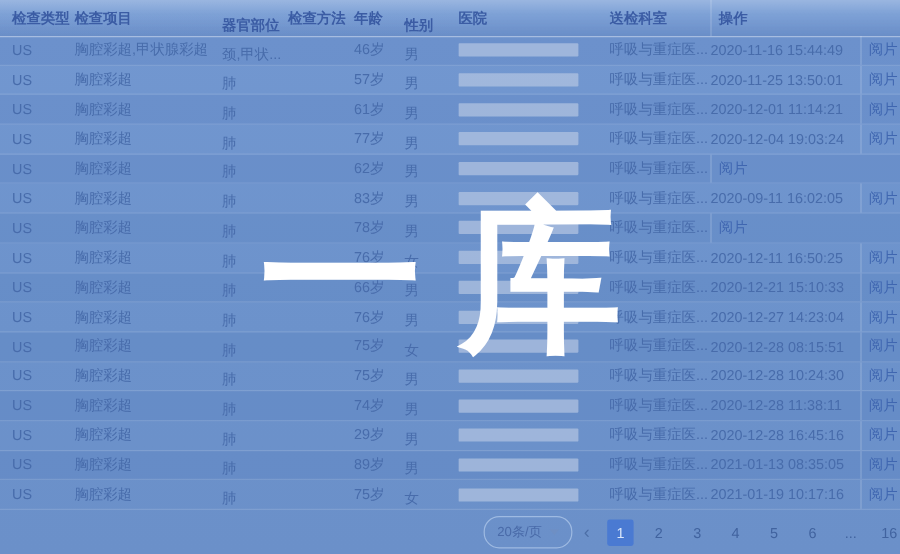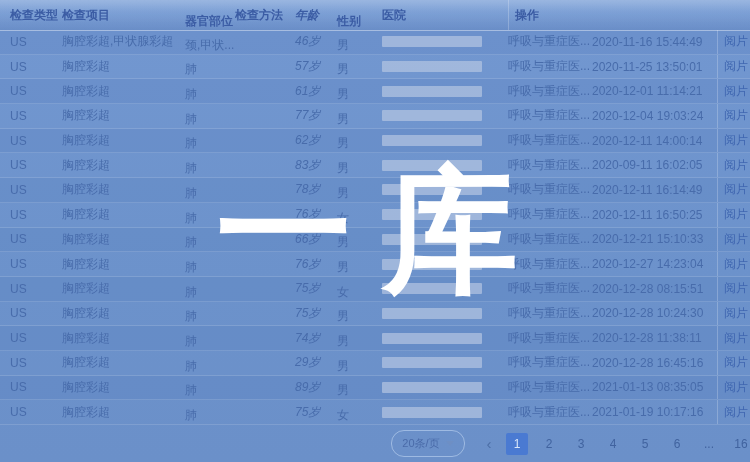--- a/index.html
+++ b/index.html
@@ -17,22 +17,22 @@
     color:#3b5ca4;font-size:12px;font-weight:bold;
   }
   .tbody{position:absolute;top:30px;left:0;right:0;}
   .trow{display:flex;align-items:center;height:23.7px;border-bottom:1px solid rgba(255,255,255,0.13);
         font-size:12px;color:#486cab;}
   .trow:nth-child(odd){background:rgba(40,80,155,0.075);}
   .hcell,.tcell{box-sizing:border-box;overflow:hidden;white-space:nowrap;flex:0 0 auto;display:flex;align-items:center;height:100%;}
   .c0{width:62px;padding-left:10px;}
   .c1{width:123px;}
   .c2{width:50px;align-items:flex-end;}
-  .c3{width:58px;}
-  .c4{width:42px;padding-left:2px;font-style:italic;}
+  .c3{width:58px;justify-content:center;}
+  .c4{width:42px;padding-left:2px;}
   .c5{width:47px;padding-left:2px;align-items:flex-end;}
   .c6{width:126px;}
   .c7{width:84px;}
   .c8{width:125px;}
   .c9{width:33px;padding-left:6px;border-left:1px solid rgba(255,255,255,0.22);}
   .redact{width:100px;height:11px;border-radius:1px;background:rgba(186,202,228,0.65);}
   .action-link{color:#3f66b0;cursor:pointer;}
   
   .caret{display:inline-flex;flex-direction:column;margin-left:5px;gap:2px;}
   .caret b{display:block;width:0;height:0;border-left:4px solid transparent;border-right:4px solid transparent;}
@@ -40,21 +40,21 @@
   .caret .down{border-top:5px solid #567bb8;}
   
   .footer{
     position:absolute;left:0;right:0;bottom:0;height:37px;
     display:flex;align-items:center;justify-content:flex-end;
     font-size:12px;color:#41639f;
   }
   .page-size{
     display:flex;align-items:center;justify-content:center;gap:6px;
     width:72px;height:25px;border:1px solid rgba(200,220,246,0.55);border-radius:13px;
-    font-size:11px;color:#4a6ba9;margin-right:14px;cursor:pointer;
+    font-size:11px;color:#4a6ba9;margin-right:2px;cursor:pointer;
   }
   .chev{width:0;height:0;border-left:4px solid transparent;border-right:4px solid transparent;border-top:5px solid #6e8fc4;}
   .pg-prev{width:20px;text-align:center;font-size:15px;color:#4c6ea6;cursor:pointer;margin-right:2px;}
   #pages{display:flex;align-items:center;margin-right:-7px;}
   .pg{min-width:22px;height:22px;line-height:22px;text-align:center;margin:0 5px;border-radius:2px;cursor:pointer;}
   .pg.active{background:#4a7ad2;color:#d9e6fa;}
   
   .watermark{
     position:absolute;left:216px;top:163px;z-index:5;
     font-size:136px;line-height:1;font-weight:bold;letter-spacing:30px;
@@ -82,20 +82,23 @@
         </div>
         <div class="hcell c4">
           <span>年龄</span>
         </div>
         <div class="hcell c5">
           <span>性别</span>
         </div>
         <div class="hcell c6">
           <span>医院</span>
         </div>
+        <div class="hcell c7">
+          <span>送检科室</span>
+        </div>
         <div class="hcell c9">
           <span>操作</span>
         </div>
       </div>
     <div class="tbody" id="tbody">
         <div class="trow">
           <div class="tcell c0">
             <span>US</span>
           </div>
           <div class="tcell c1">
@@ -240,23 +243,20 @@
           </div>
           <div class="tcell c5">
             <span>男</span>
           </div>
           <div class="tcell c6">
             <div class="redact"></div>
           </div>
           <div class="tcell c7">
             <span>呼吸与重症医...</span>
           </div>
-          <div class="tcell c8">
-            <span>2020-12-11 14:00:14</span>
-          </div>
           <div class="tcell c9">
             <span class="action-link">阅片</span>
           </div>
         </div>
         <div class="trow">
           <div class="tcell c0">
             <span>US</span>
           </div>
           <div class="tcell c1">
             <span>胸腔彩超</span>
@@ -303,23 +303,20 @@
             <span>78岁</span>
           </div>
           <div class="tcell c5">
             <span>男</span>
           </div>
           <div class="tcell c6">
             <div class="redact"></div>
           </div>
           <div class="tcell c7">
             <span>呼吸与重症医...</span>
-          </div>
-          <div class="tcell c8">
-            <span>2020-12-11 16:14:49</span>
           </div>
           <div class="tcell c9">
             <span class="action-link">阅片</span>
           </div>
         </div>
         <div class="trow">
           <div class="tcell c0">
             <span>US</span>
           </div>
           <div class="tcell c1">

